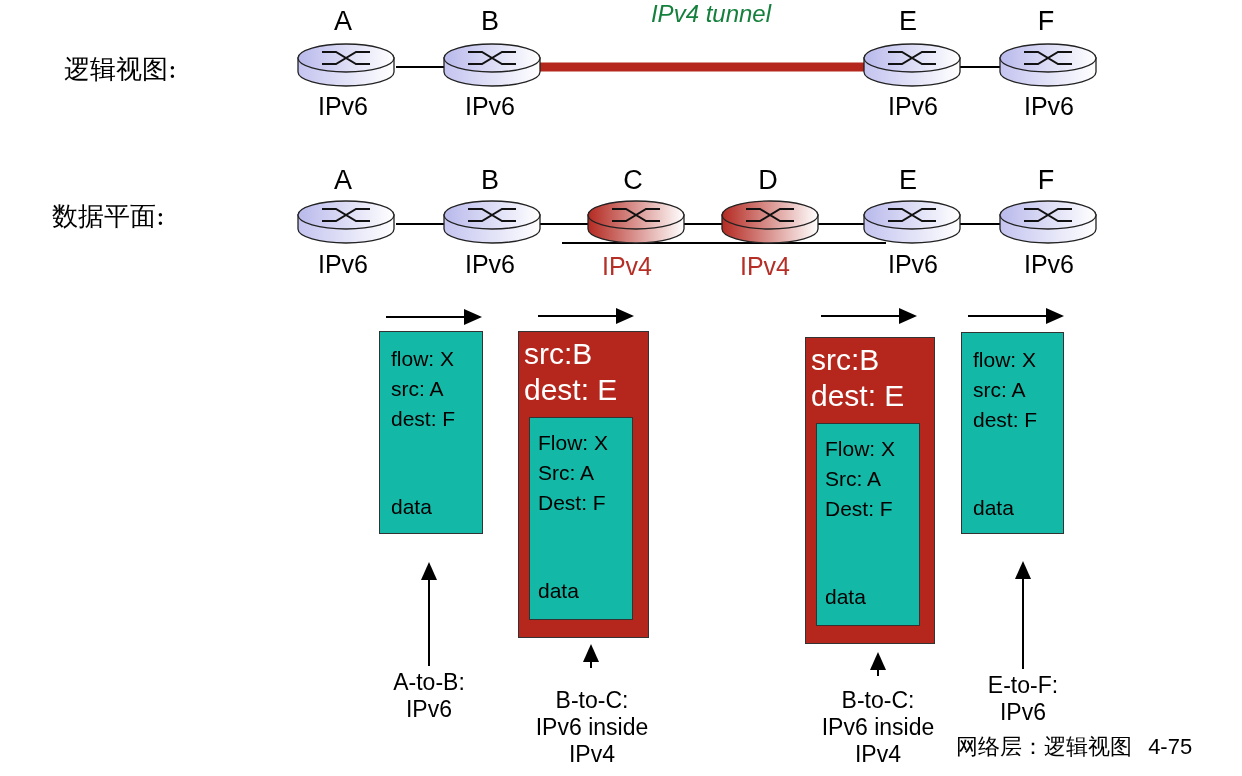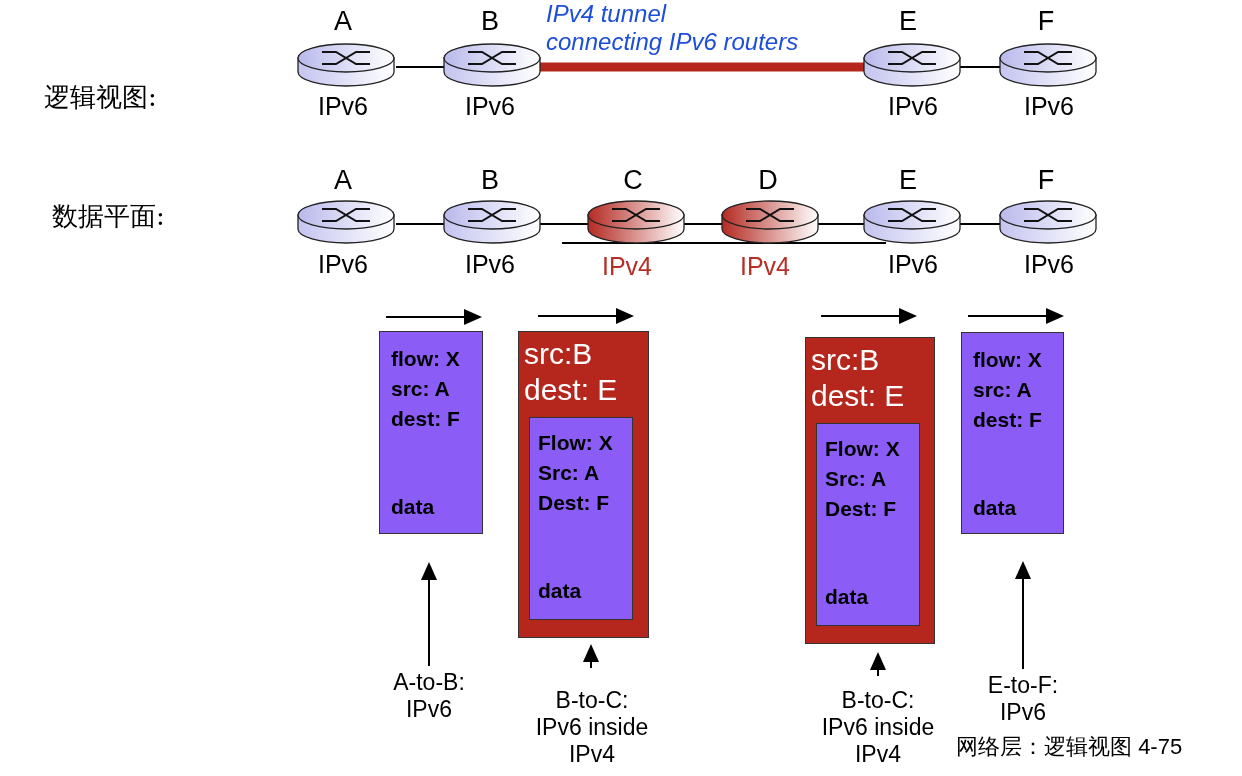--- a/index.html
+++ b/index.html
@@ -3,22 +3,22 @@
 <meta charset="utf-8">
 <style>
   html, body { margin:0; padding:0; background:#ffffff; }
   body { width:1242px; height:776px; position:relative; overflow:hidden;
          font-family:"Liberation Sans", sans-serif; color:#000; }
   .abs { position:absolute; }
   .view-label { font-family:"DejaVu Serif", serif; font-size:26px; }
   .node-letter { font-size:27px; width:60px; text-align:center; }
   .node-proto { font-size:25px; width:100px; text-align:center; }
   .node-proto.red { color:#b52f26; }
-  .tunnel-label { font-style:italic; color:#1d4ed8; font-size:24px; line-height:28px; width:330px; }
-  .packet-blue { position:absolute; background:#8b5cf6; border:1.5px solid #333; box-sizing:border-box;font-weight:bold; }
+  .tunnel-label { font-style:italic; color:#15803d; font-size:24px; text-align:center; line-height:28px; width:330px; }
+  .packet-blue { position:absolute; background:#14b8a6; border:1.5px solid #333; box-sizing:border-box; }
   .packet-red { position:absolute; background:#b5271d; border:1.5px solid #333; box-sizing:border-box; }
   .pline { font-size:21px; line-height:30px; white-space:nowrap; }
   .pline-white { font-size:30px; color:#fff; line-height:36px; white-space:nowrap; }
   .caption { font-size:23px; line-height:27px; text-align:center; }
   .footer { font-size:22px; white-space:nowrap; }
   .footer .zh { font-family:"DejaVu Serif", serif; }
   svg { position:absolute; left:0; top:0; overflow:visible; }
 </style>
 </head>
 <body>
@@ -114,31 +114,30 @@
   <line x1="538" y1="316" x2="632" y2="316" stroke="#000" stroke-width="2" marker-end="url(#arrowHead)"></line>
   <line x1="821" y1="316" x2="915" y2="316" stroke="#000" stroke-width="2" marker-end="url(#arrowHead)"></line>
   <line x1="968" y1="316" x2="1062" y2="316" stroke="#000" stroke-width="2" marker-end="url(#arrowHead)"></line>
 
   <line x1="429" y1="666" x2="429" y2="564" stroke="#000" stroke-width="2" marker-end="url(#arrowHead)"></line>
   <line x1="591" y1="668" x2="591" y2="646" stroke="#000" stroke-width="2" marker-end="url(#arrowHead)"></line>
   <line x1="878" y1="676" x2="878" y2="654" stroke="#000" stroke-width="2" marker-end="url(#arrowHead)"></line>
   <line x1="1023" y1="669" x2="1023" y2="563" stroke="#000" stroke-width="2" marker-end="url(#arrowHead)"></line>
 </svg>
 
-<div class="abs view-label" style="left:44px;top:52px;margin-top:28px;">逻辑视图:</div>
+<div class="abs view-label" style="left:64px;top:52px;">逻辑视图:</div>
 <div class="abs view-label" style="left:52px;top:199px;">数据平面:</div>
 
 <div class="abs node-letter" style="left:313px;top:6px;">A</div>
 <div class="abs node-letter" style="left:460px;top:6px;">B</div>
 <div class="abs node-letter" style="left:878px;top:6px;">E</div>
 <div class="abs node-letter" style="left:1016px;top:6px;">F</div>
 
 <div class="abs tunnel-label" style="left:546px;top:0px;">
   <div>IPv4 tunnel</div>
-  <div>connecting IPv6 routers</div>
 </div>
 
 <div class="abs node-proto" style="left:293px;top:92px;">IPv6</div>
 <div class="abs node-proto" style="left:440px;top:92px;">IPv6</div>
 <div class="abs node-proto" style="left:863px;top:92px;">IPv6</div>
 <div class="abs node-proto" style="left:999px;top:92px;">IPv6</div>
 
 <div class="abs node-letter" style="left:313px;top:165px;">A</div>
 <div class="abs node-letter" style="left:460px;top:165px;">B</div>
 <div class="abs node-letter" style="left:603px;top:165px;">C</div>
@@ -203,14 +202,14 @@
   <div>IPv6 inside</div>
   <div>IPv4</div>
 </div>
 <div class="abs caption" style="left:958px;top:672px;width:130px;text-align:center;">
   <div>E-to-F:</div>
   <div>IPv6</div>
 </div>
 
 <div class="abs footer" style="left:956px;top:732px;">
   <span class="zh">网络层：逻辑视图</span>
-  <span style="">4-75</span>
+  <span style="margin-left:10px;">4-75</span>
 </div>
 
 </body></html>

